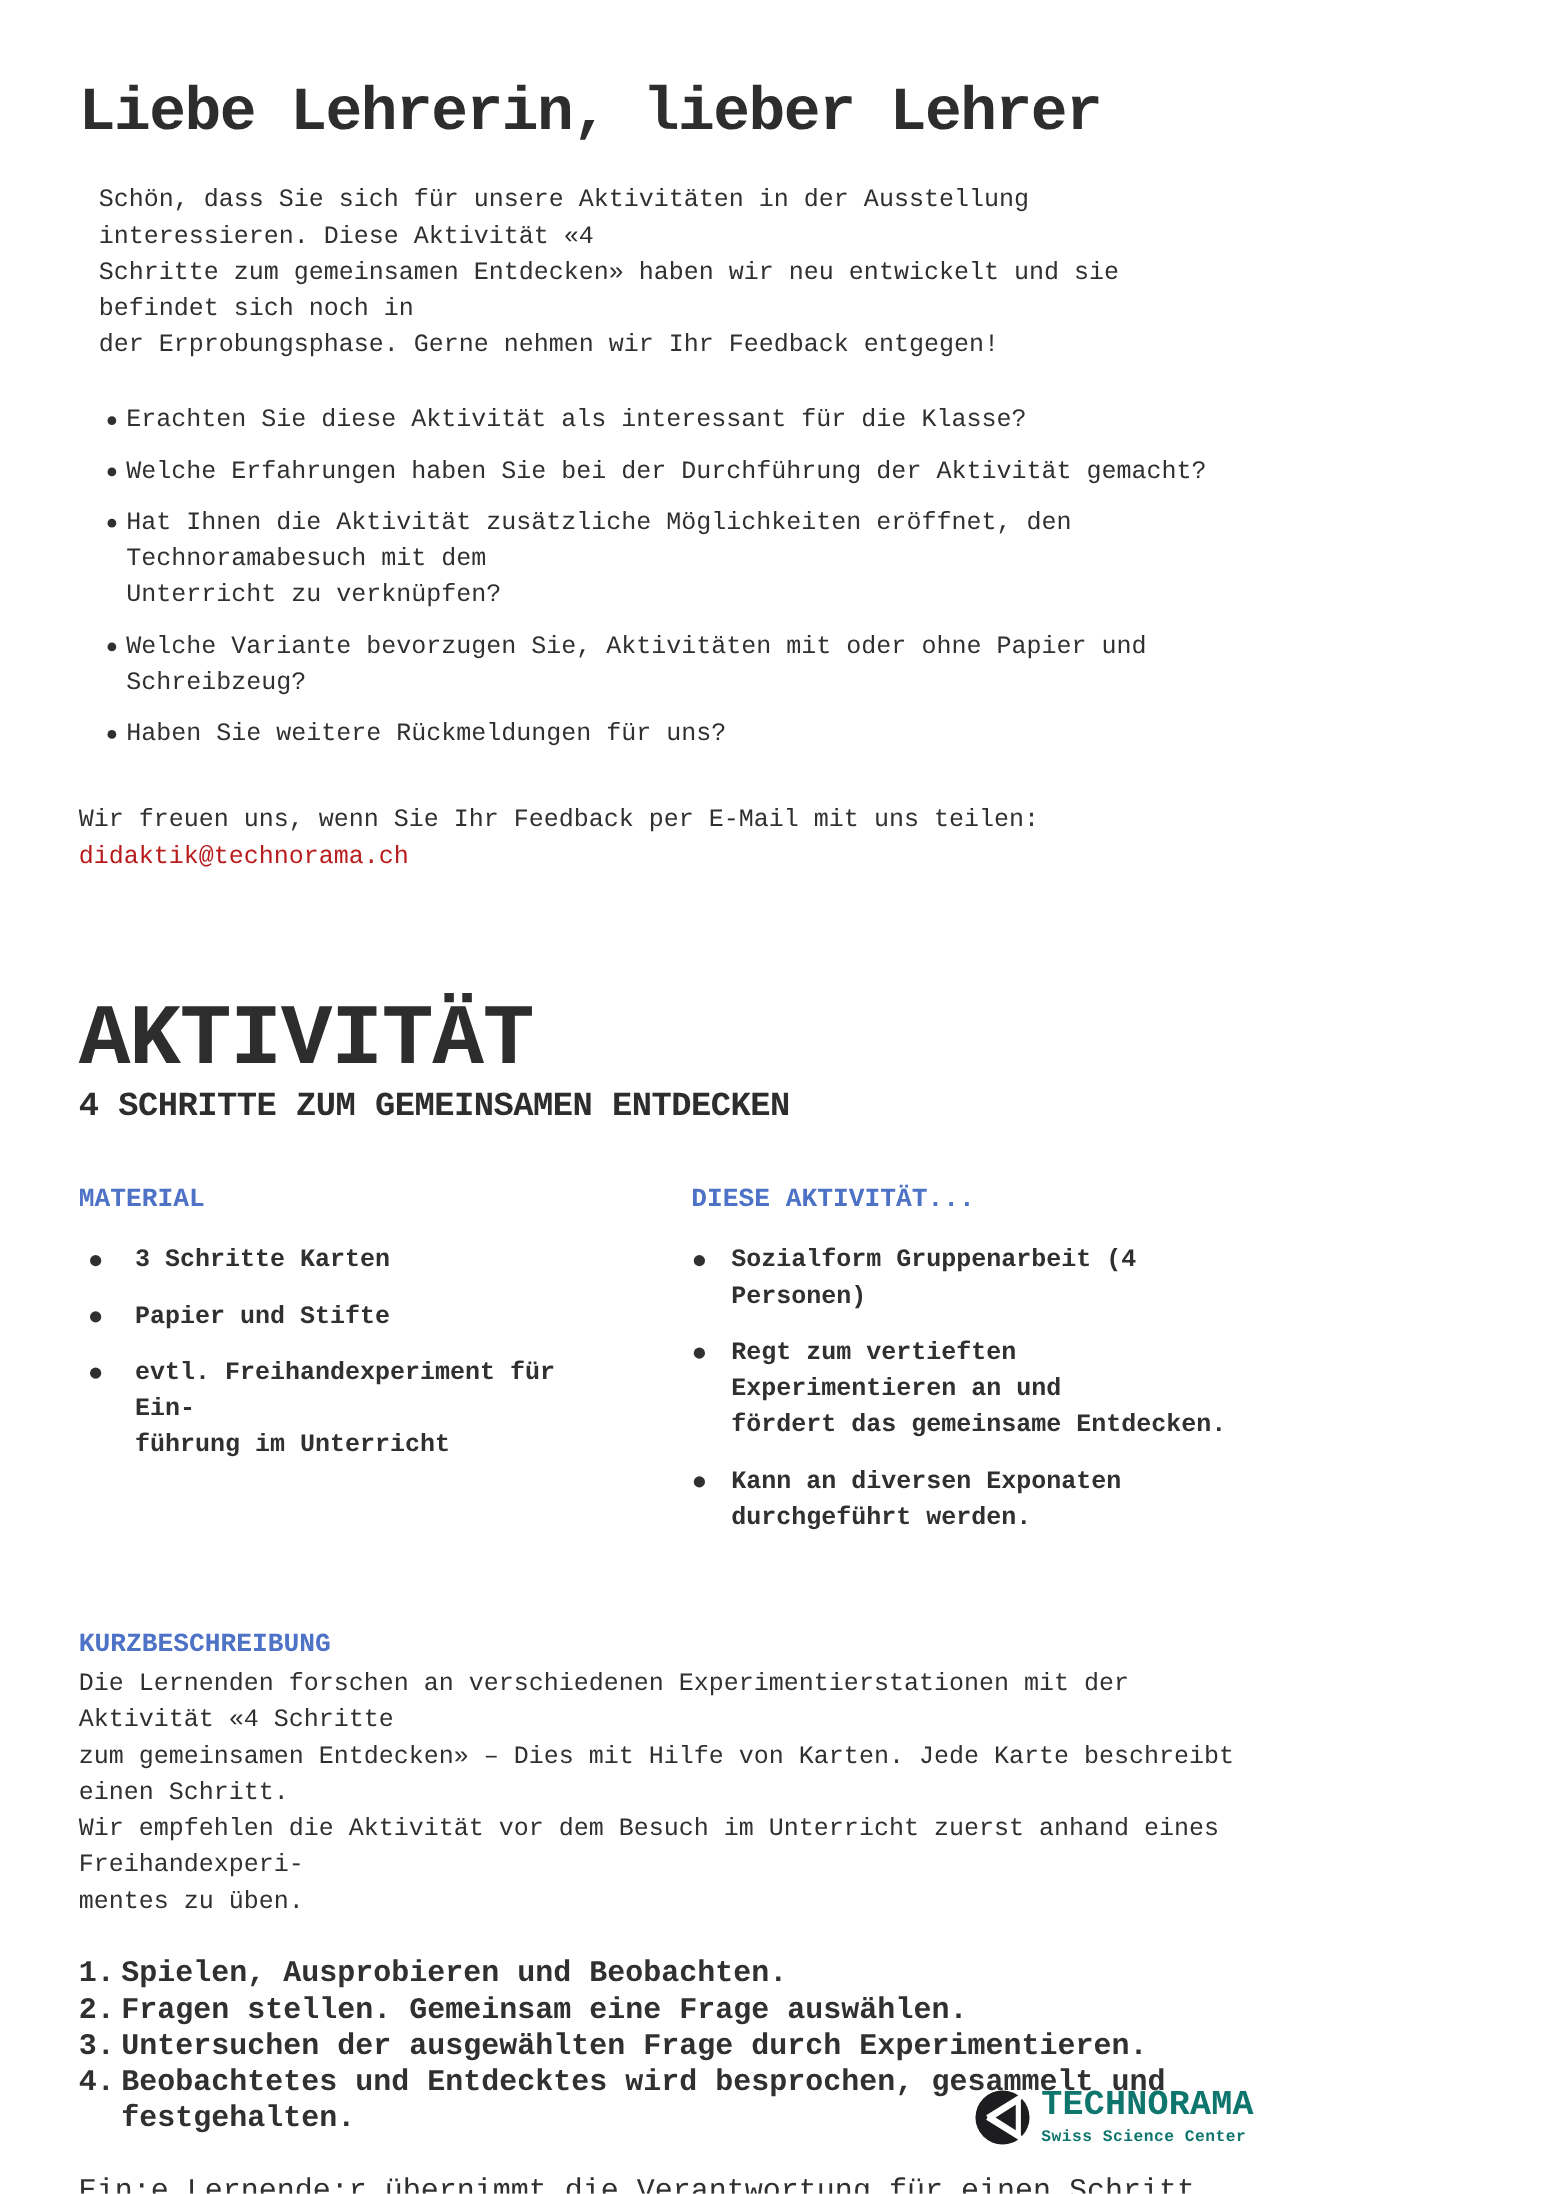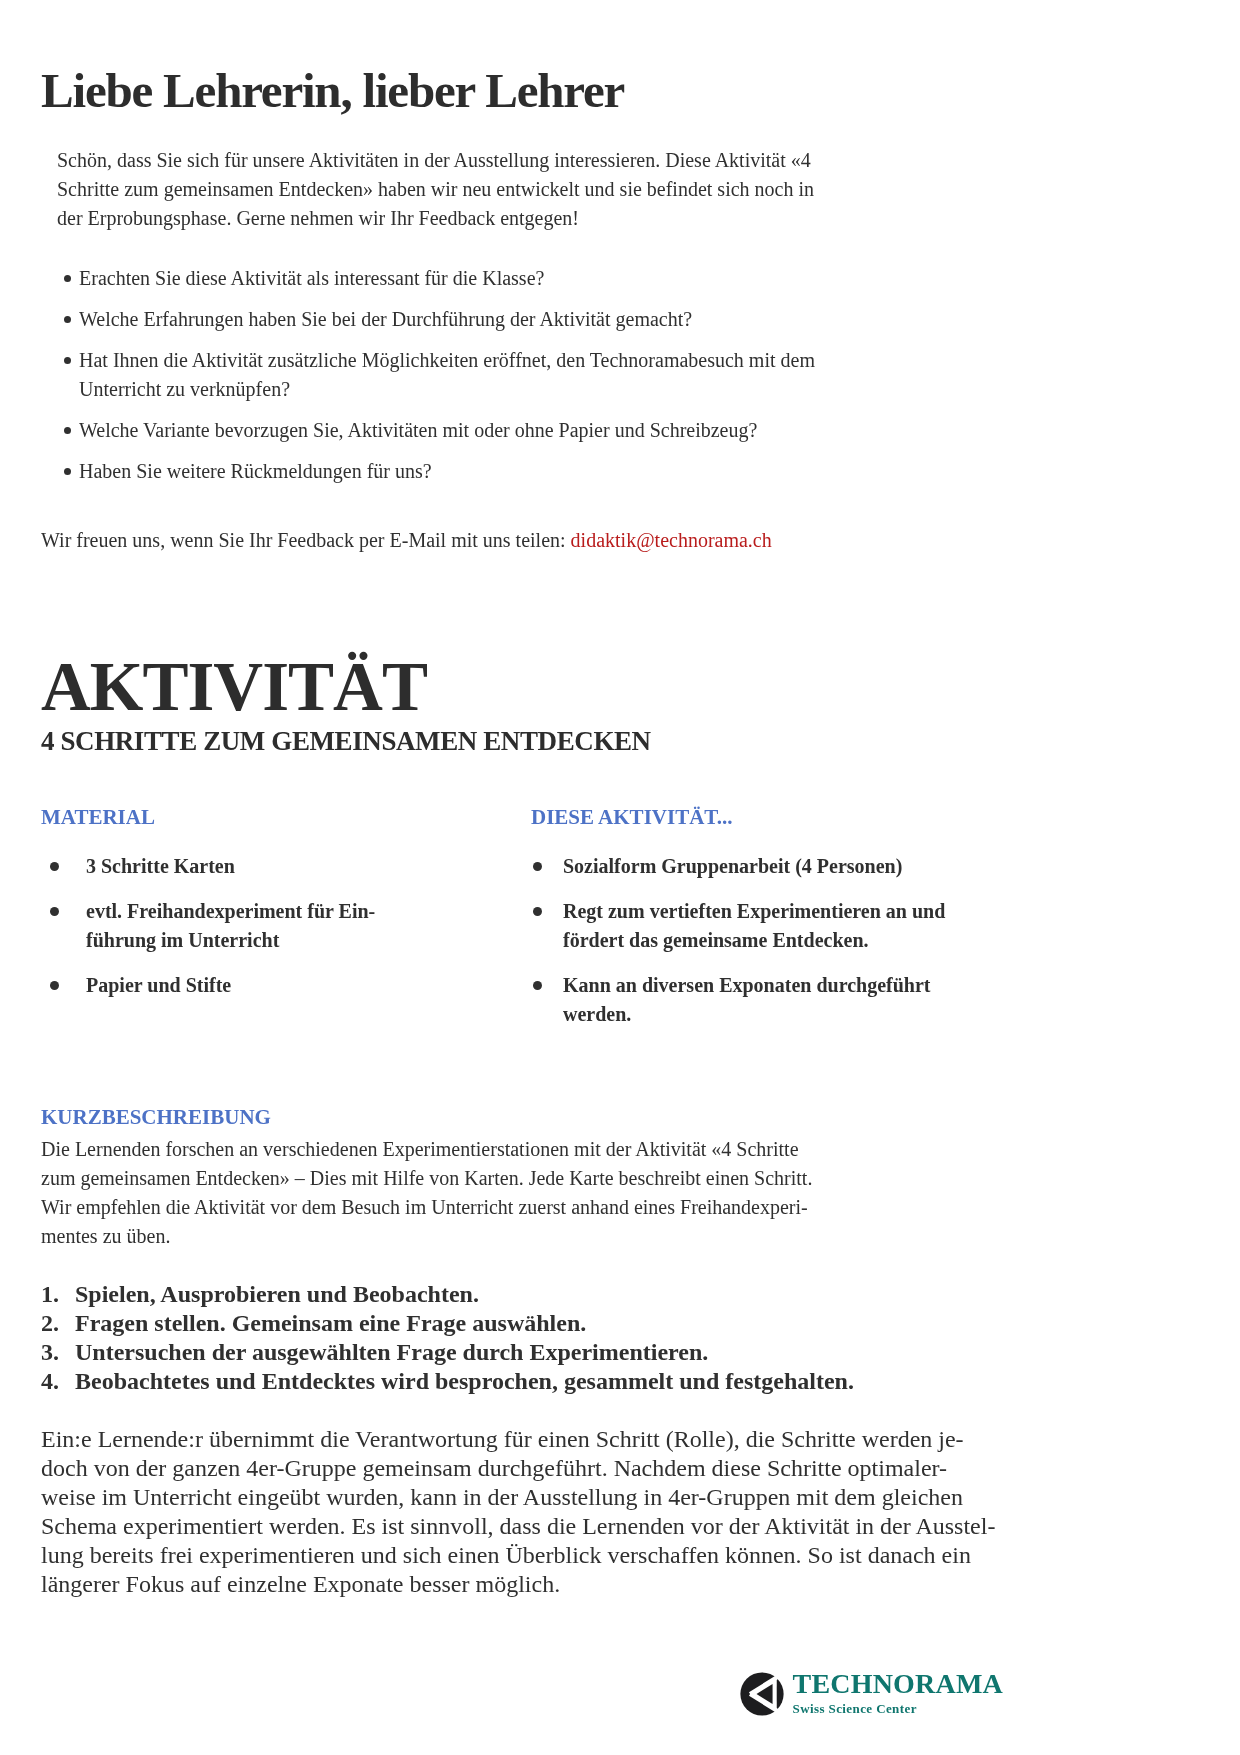--- a/index.html
+++ b/index.html
@@ -1,22 +1,22 @@
 <!DOCTYPE html>
 <html><head>
 <meta charset="utf-8">
 <style>
   html,body { margin:0; padding:0; background:#ffffff; }
   .page {
     position:relative;
     width:1060px; height:1755px;
     box-sizing:border-box;
-    padding:64px 60px 0 41px;
+    padding:64px 60px 0 63px;
     background:#ffffff;
-    font-family:Liberation Serif, serif;
+    font-family:Liberation Mono, monospace;
     color:#303030;
     overflow:hidden;
   }
   .page-title {
     margin:0;
     font-size:49px; line-height:1.1;
     font-weight:700; letter-spacing:-1.2px;
     color:#2d2d2d;
   }
   .intro {
@@ -118,23 +118,23 @@
   <p class="feedback"><span>Wir freuen uns, wenn Sie Ihr Feedback per E-Mail mit uns teilen: </span><a class="email-link">didaktik@technorama.ch</a></p>
 
   <h2 class="activity-title">AKTIVITÄT</h2>
   <h3 class="activity-sub">4 SCHRITTE ZUM GEMEINSAMEN ENTDECKEN</h3>
 
   <div class="columns">
     <div class="col-left">
       <h4 class="col-heading">MATERIAL</h4>
       <ul class="b-list">
         <li>3 Schritte Karten</li>
+        <li>Papier und Stifte</li>
         <li>evtl. Freihandexperiment für Ein-
 führung im Unterricht</li>
-        <li>Papier und Stifte</li>
       </ul>
     </div>
     <div class="col-right">
       <h4 class="col-heading">DIESE AKTIVITÄT...</h4>
       <ul class="b-list">
         <li>Sozialform Gruppenarbeit (4 Personen)</li>
         <li>Regt zum vertieften Experimentieren an und
 fördert das gemeinsame Entdecken.</li>
         <li>Kann an diversen Exponaten durchgeführt werden.</li>
       </ul>

